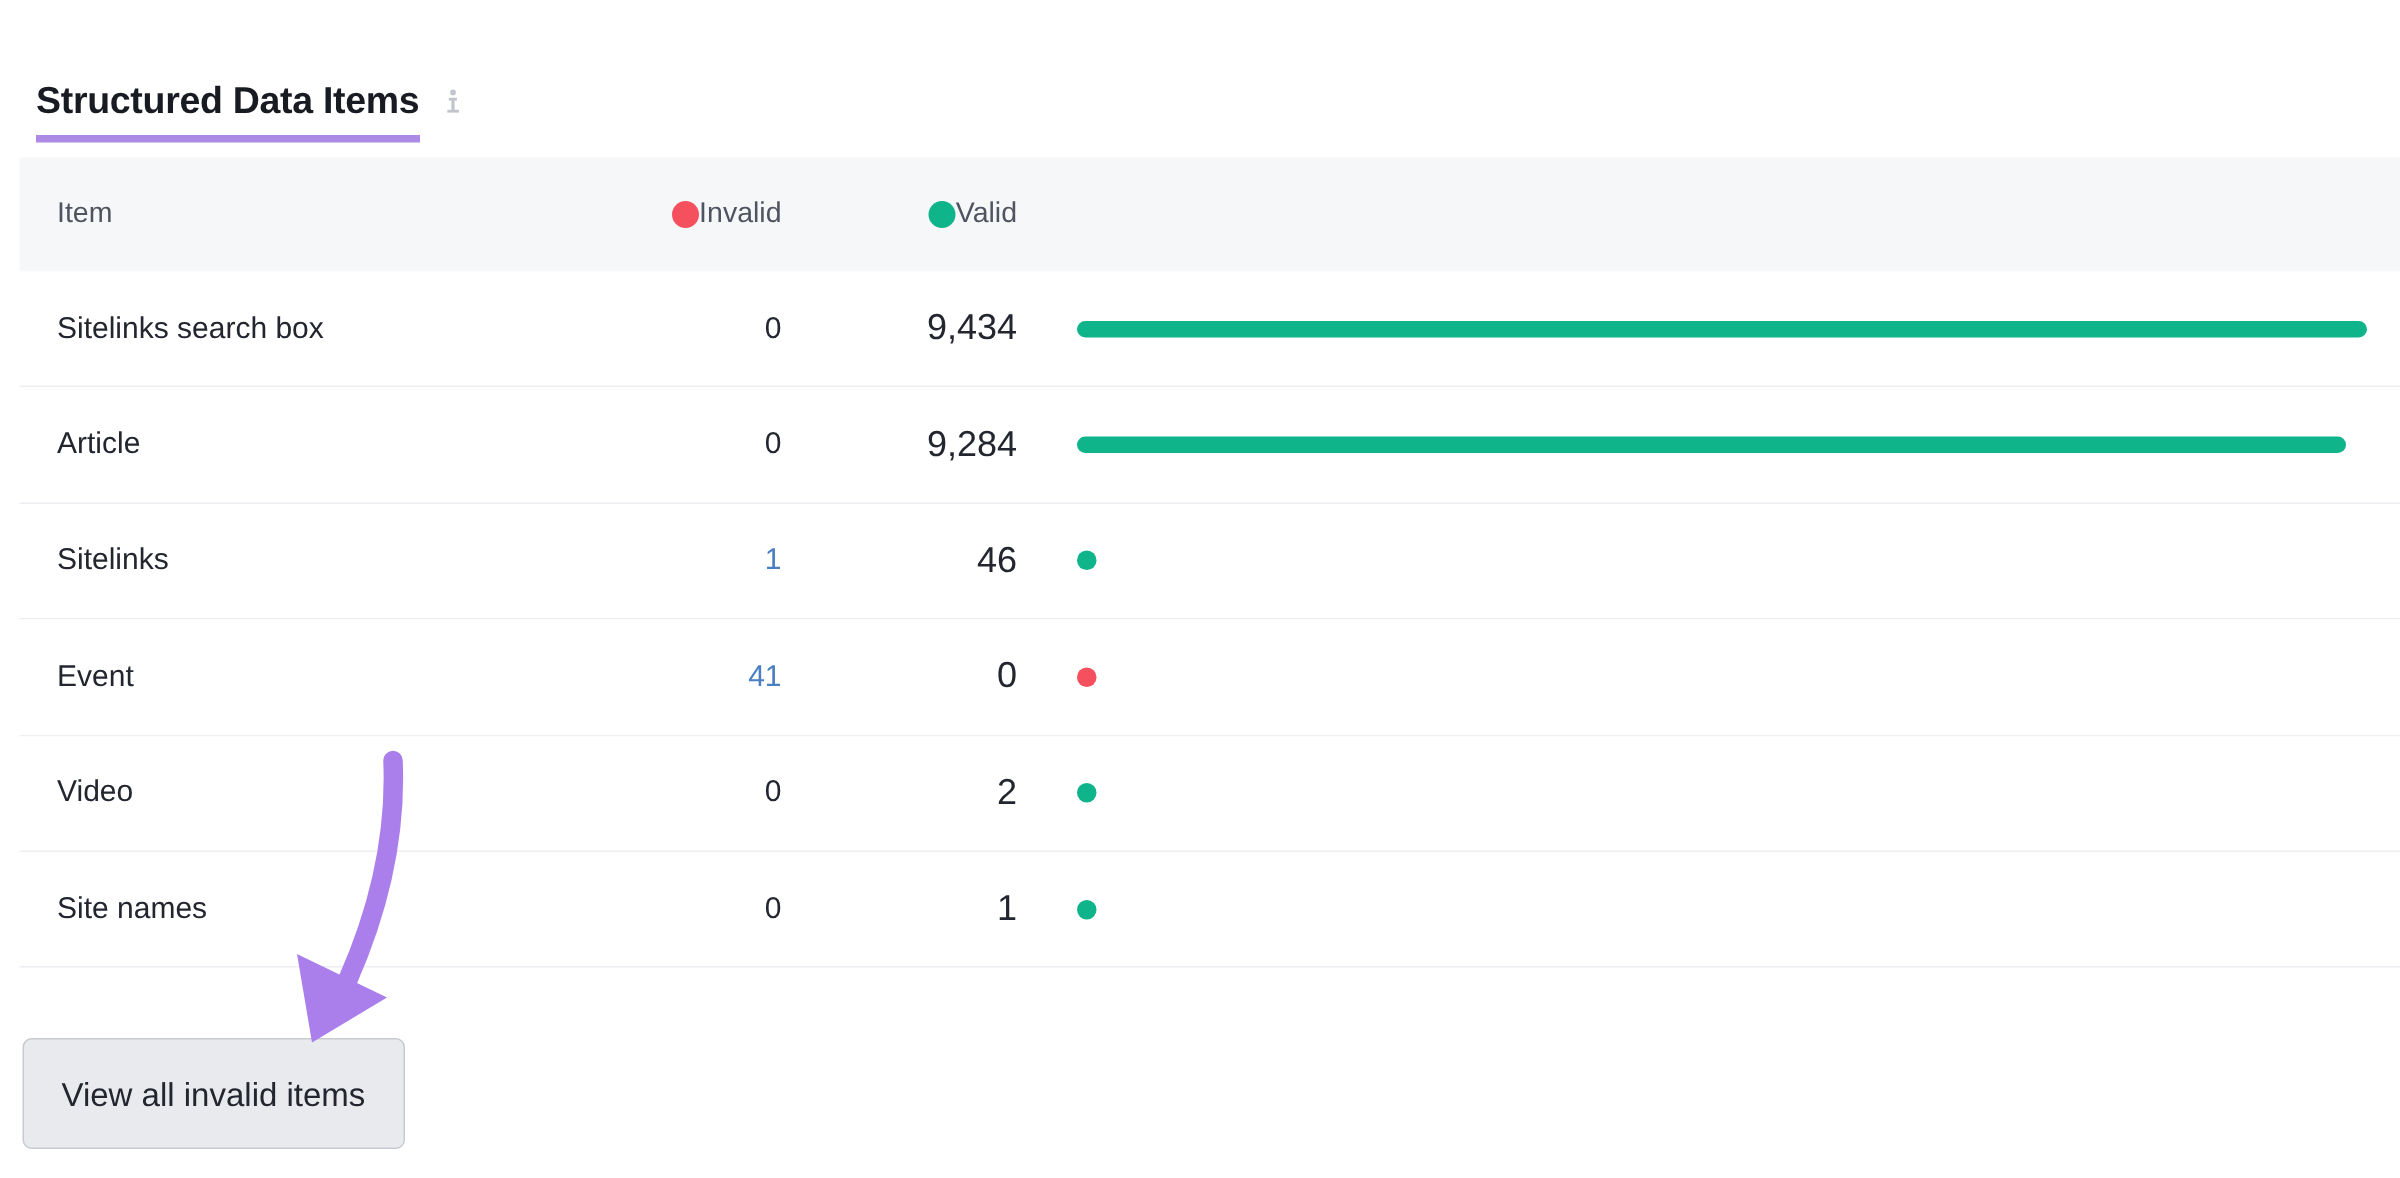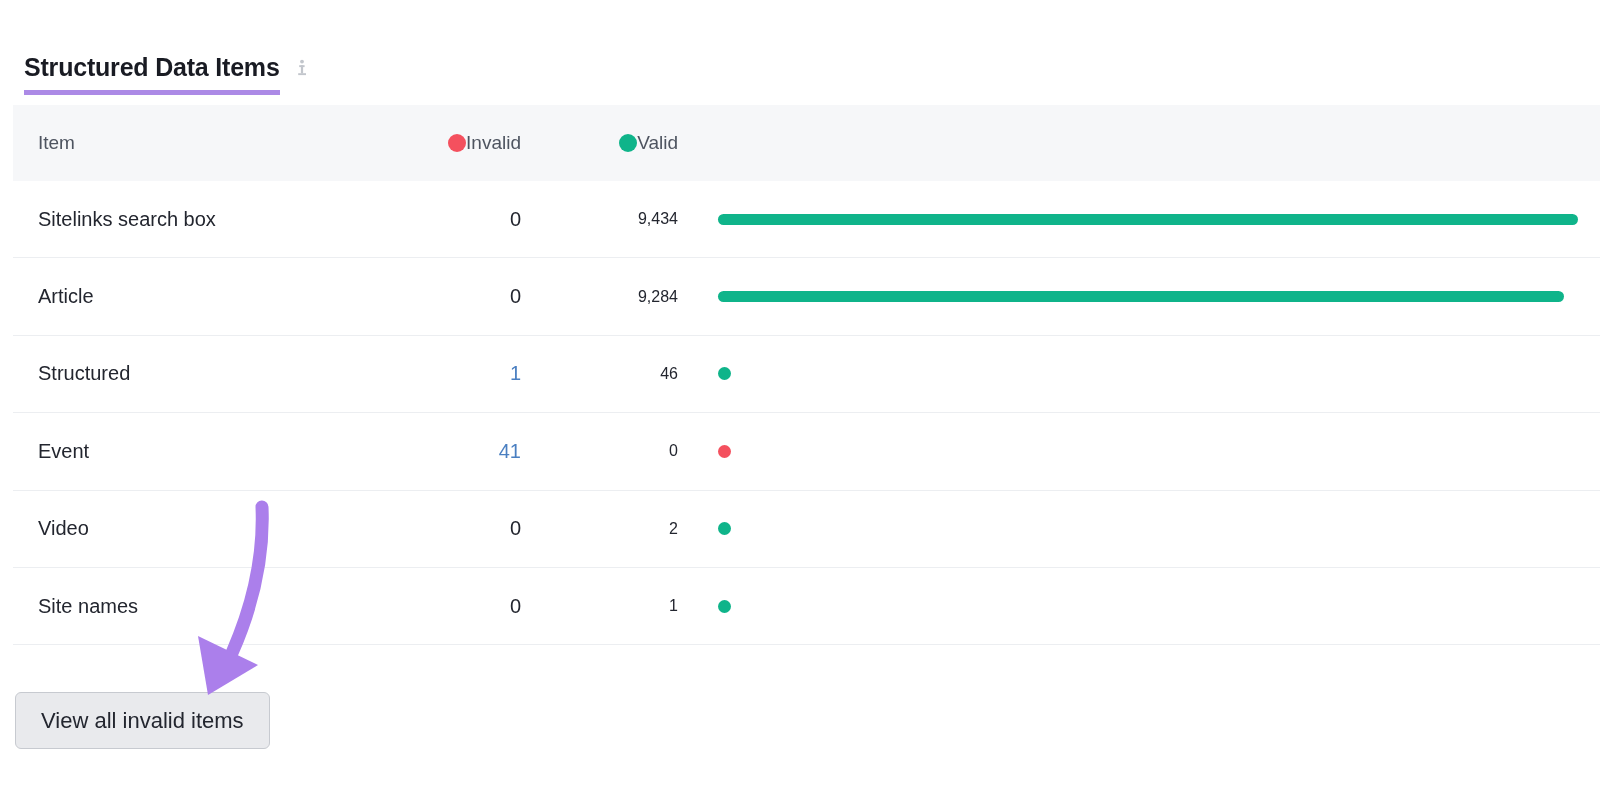--- a/index.html
+++ b/index.html
@@ -83,21 +83,21 @@
   }
   .col-invalid {
     width: 88px;
     text-align: right;
     font-size: 20px;
   }
   .col-valid {
     width: 175px;
     text-align: right;
     padding-right: 18px;
-    font-size: 16px;
+    font-size: 24px;
   }
   .col-amount {
     flex: 1;
     display: flex;
     align-items: center;
     padding-left: 22px;
     height: 100%;
   }
 
   
@@ -157,21 +157,21 @@
     display: block;
   }
   .bar-dot.valid { background: #0fb48a; }
   .bar-dot.invalid { background: #f4505e; }
 
   
   .footer-btn {
     position: absolute;
     left: 15px;
     top: 692px;
-    height: 57px;
+    height: 74px;
     padding: 0 25px;
     background: #e9eaed;
     border: 1px solid #c7cad0;
     border-radius: 6px;
     font-family: "Liberation Sans", sans-serif;
     font-size: 22px;
     color: #23262f;
     line-height: 55px;
     cursor: pointer;
     white-space: nowrap;
@@ -233,21 +233,21 @@
       </div>
       <div class="sd-row sd-body-row">
         <div class="col-item">Article</div>
         <div class="col-invalid"><span class="val-zero">0</span></div>
         <div class="col-valid"><span class="val-zero">9,284</span></div>
         <div class="col-amount">
           <span class="bar" style="width: 846.24px;"></span>
         </div>
       </div>
       <div class="sd-row sd-body-row">
-        <div class="col-item">Structured</div>
+        <div class="col-item">Sitelinks</div>
         <div class="col-invalid"><span class="val-link">1</span></div>
         <div class="col-valid"><span class="val-zero">46</span></div>
         <div class="col-amount">
           <span class="bar-dot valid"></span>
         </div>
       </div>
       <div class="sd-row sd-body-row">
         <div class="col-item">Event</div>
         <div class="col-invalid"><span class="val-link">41</span></div>
         <div class="col-valid"><span class="val-zero">0</span></div>

